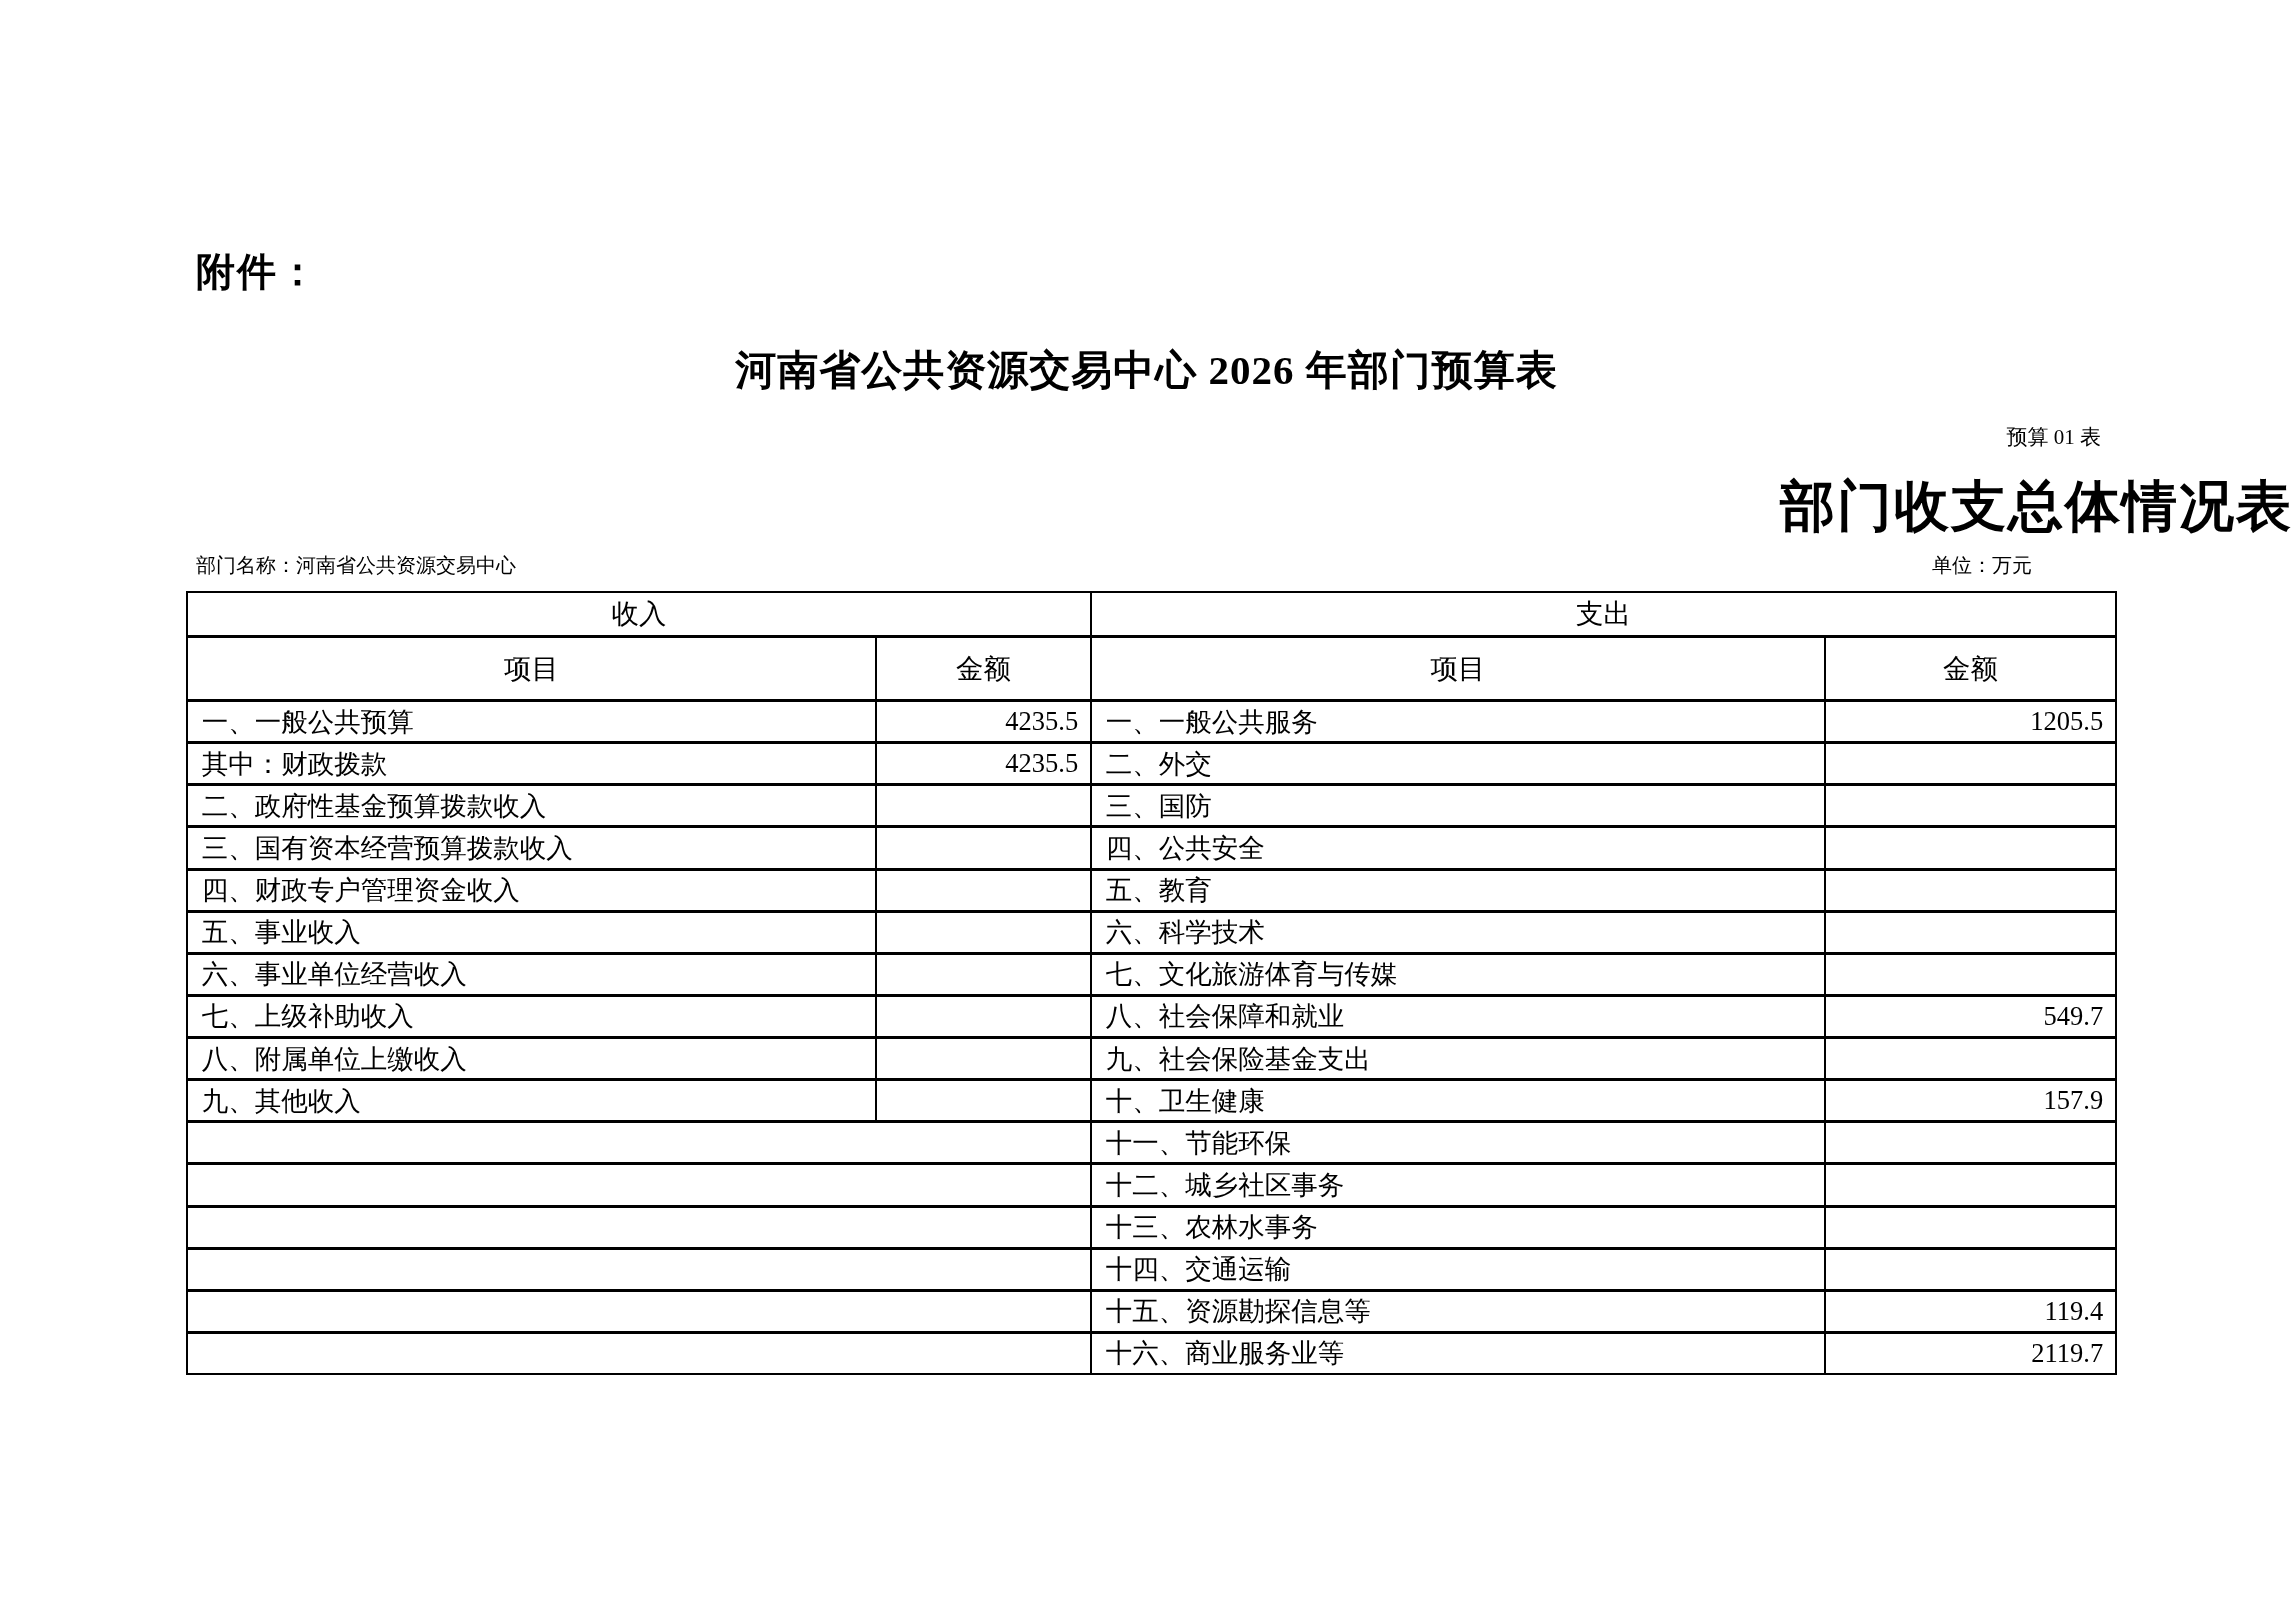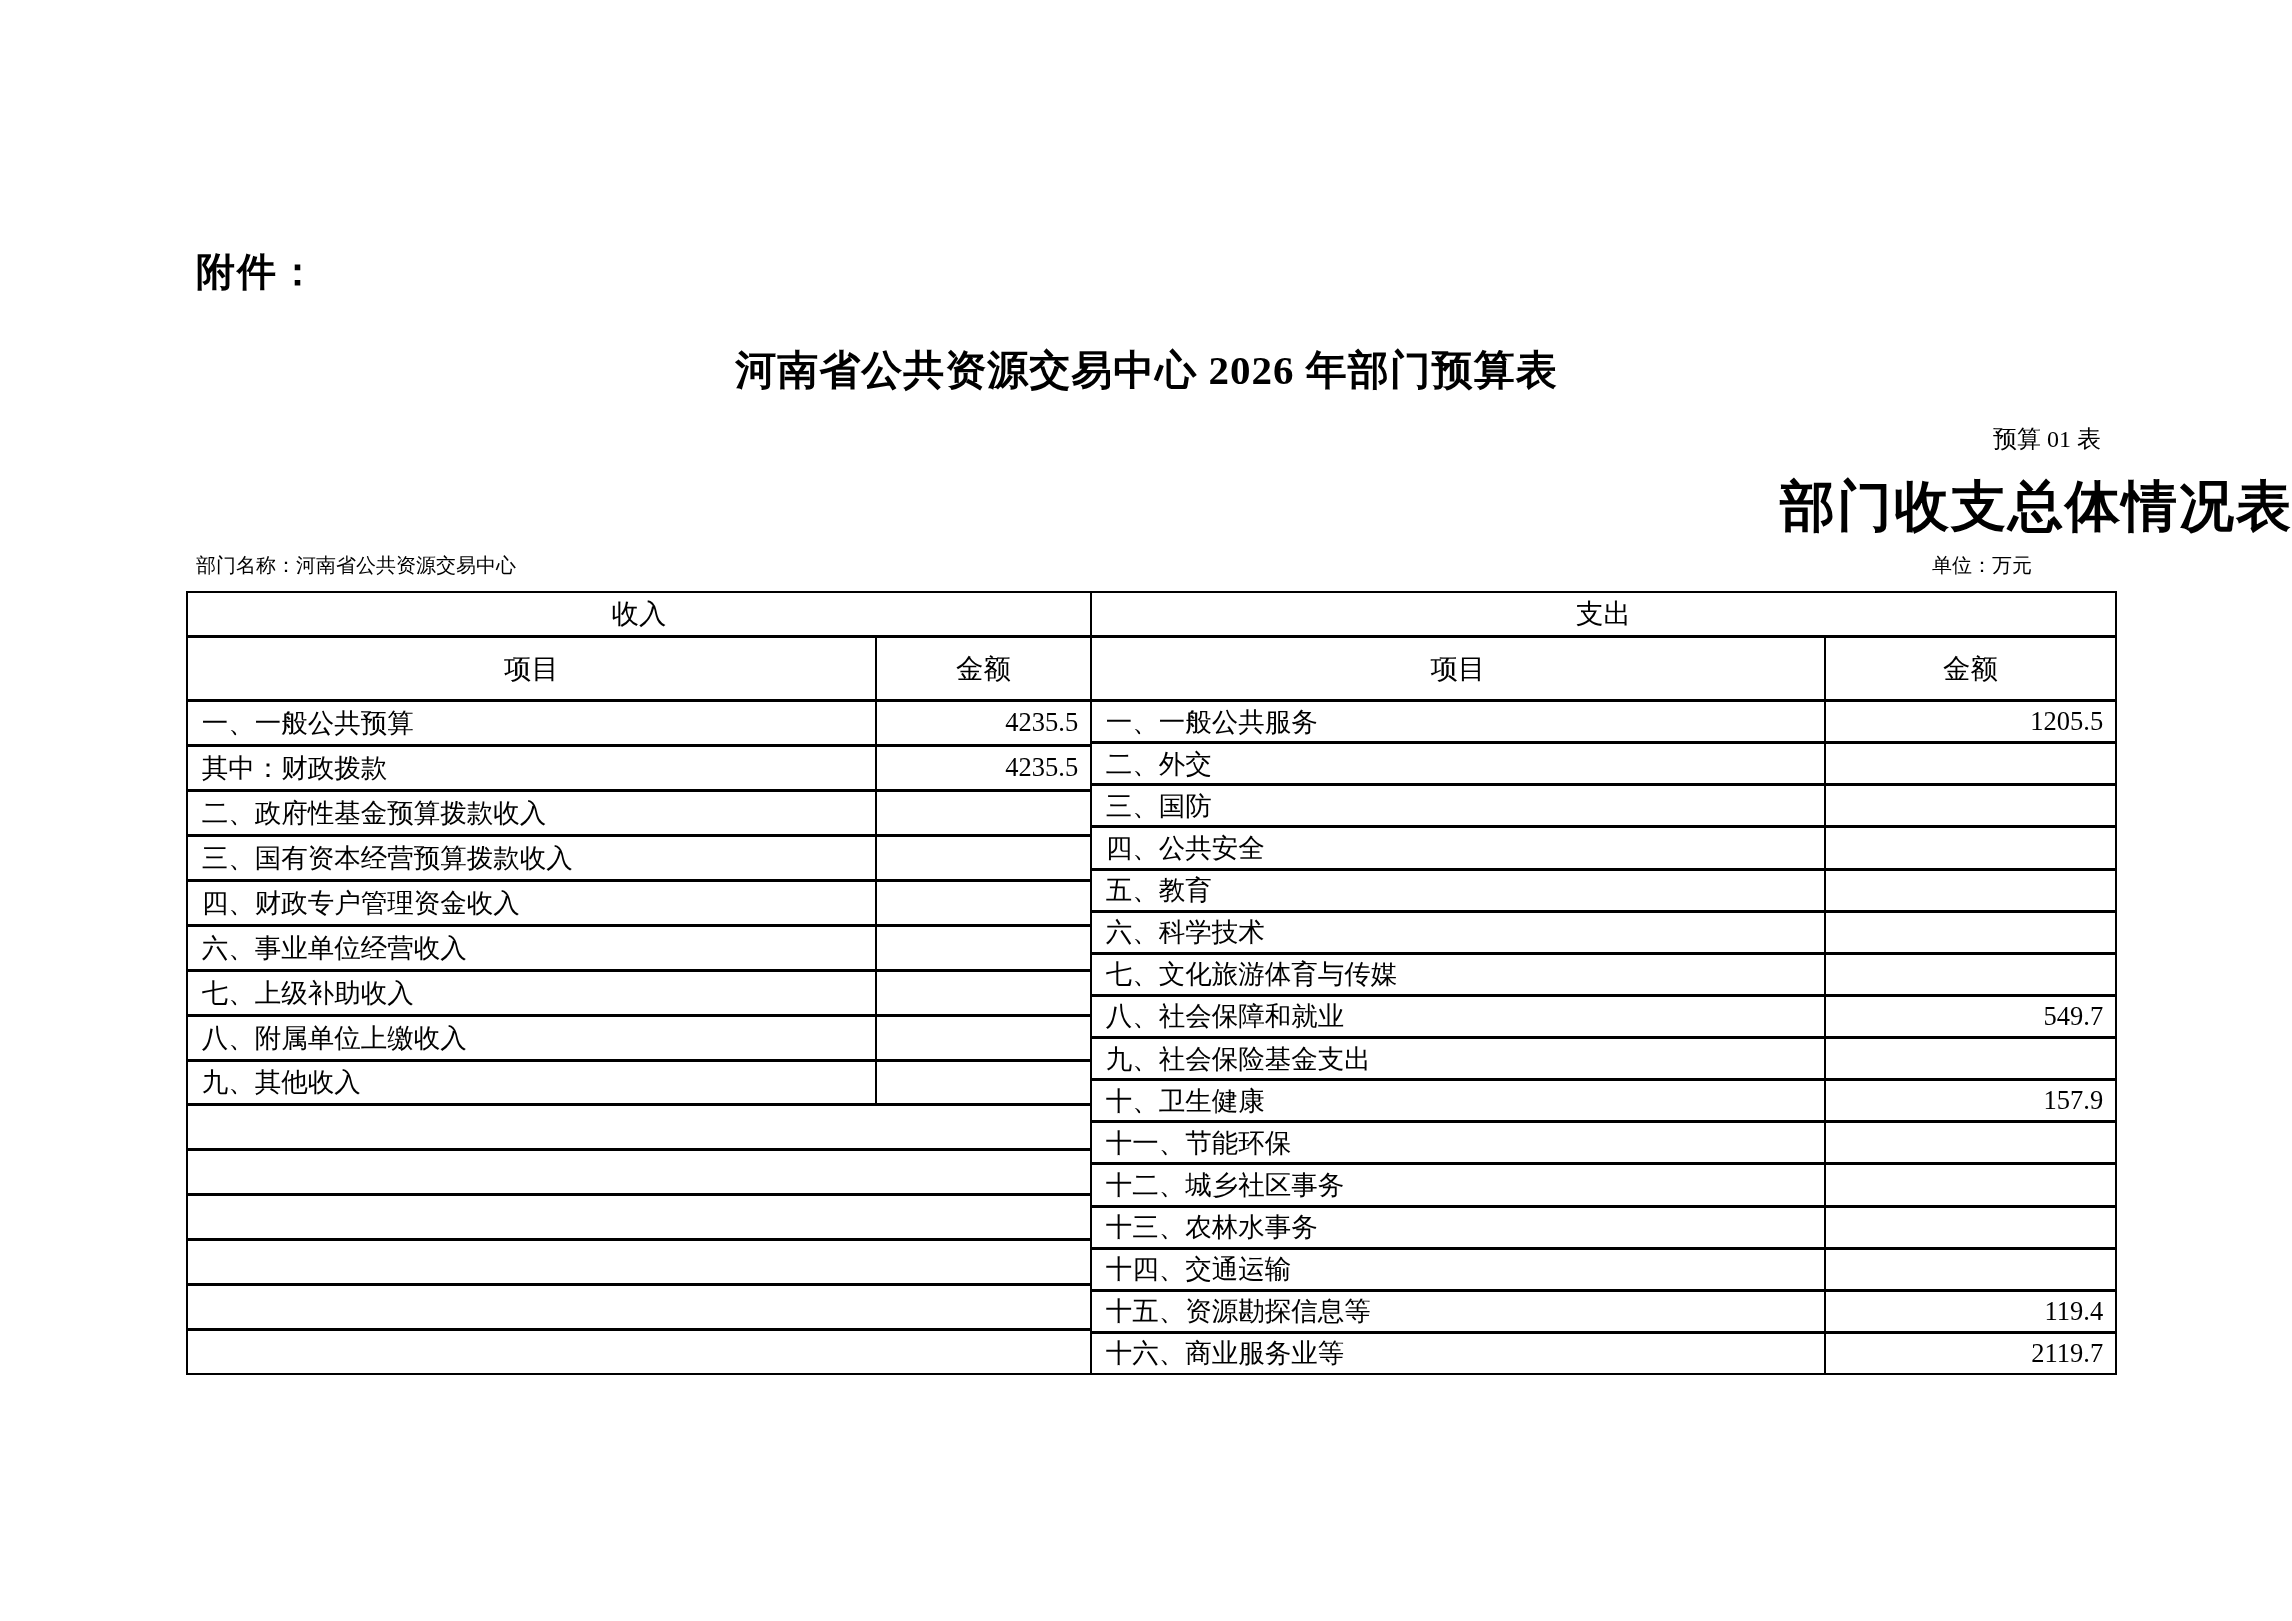--- a/index.html
+++ b/index.html
@@ -35,21 +35,21 @@
     width: 2293px;
     text-align: center;
     font-size: 41px;
     font-weight: bold;
     letter-spacing: 1px;
   }
   .table-code {
     position: absolute;
     right: 192px;
     top: 423px;
-    font-size: 24px;
+    font-size: 21px;
   }
   .section-title {
     position: absolute;
     left: 0;
     top: 470px;
     width: 2293px;
     text-align: right;
     font-size: 55px;
     font-weight: bold;
     letter-spacing: 2px;
@@ -206,20 +206,24 @@
           </div>
           <div class="row">
             <div class="cell label">三、国有资本经营预算拨款收入</div>
             <div class="cell amount"></div>
           </div>
           <div class="row">
             <div class="cell label">四、财政专户管理资金收入</div>
             <div class="cell amount"></div>
           </div>
           <div class="row">
+            <div class="cell label">五、事业收入</div>
+            <div class="cell amount"></div>
+          </div>
+          <div class="row">
             <div class="cell label">六、事业单位经营收入</div>
             <div class="cell amount"></div>
           </div>
           <div class="row">
             <div class="cell label">七、上级补助收入</div>
             <div class="cell amount"></div>
           </div>
           <div class="row">
             <div class="cell label">八、附属单位上缴收入</div>
             <div class="cell amount"></div>

